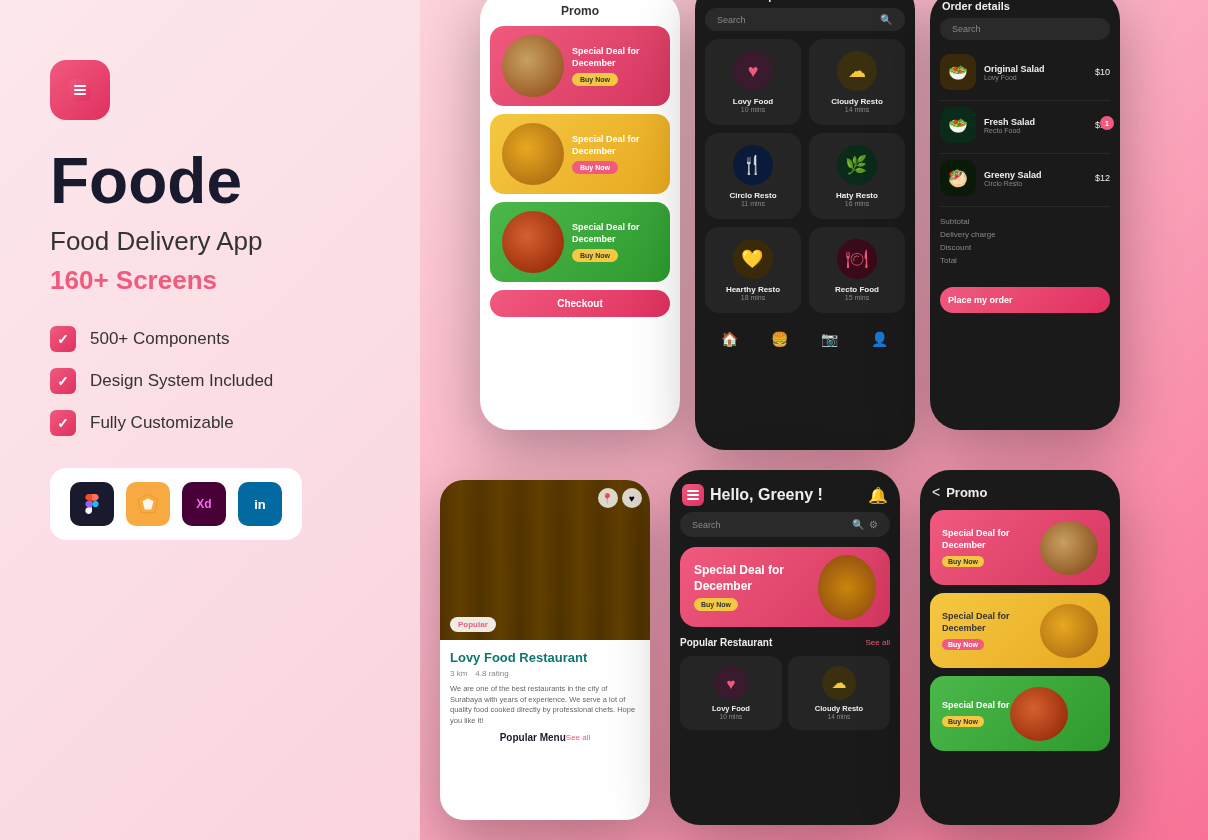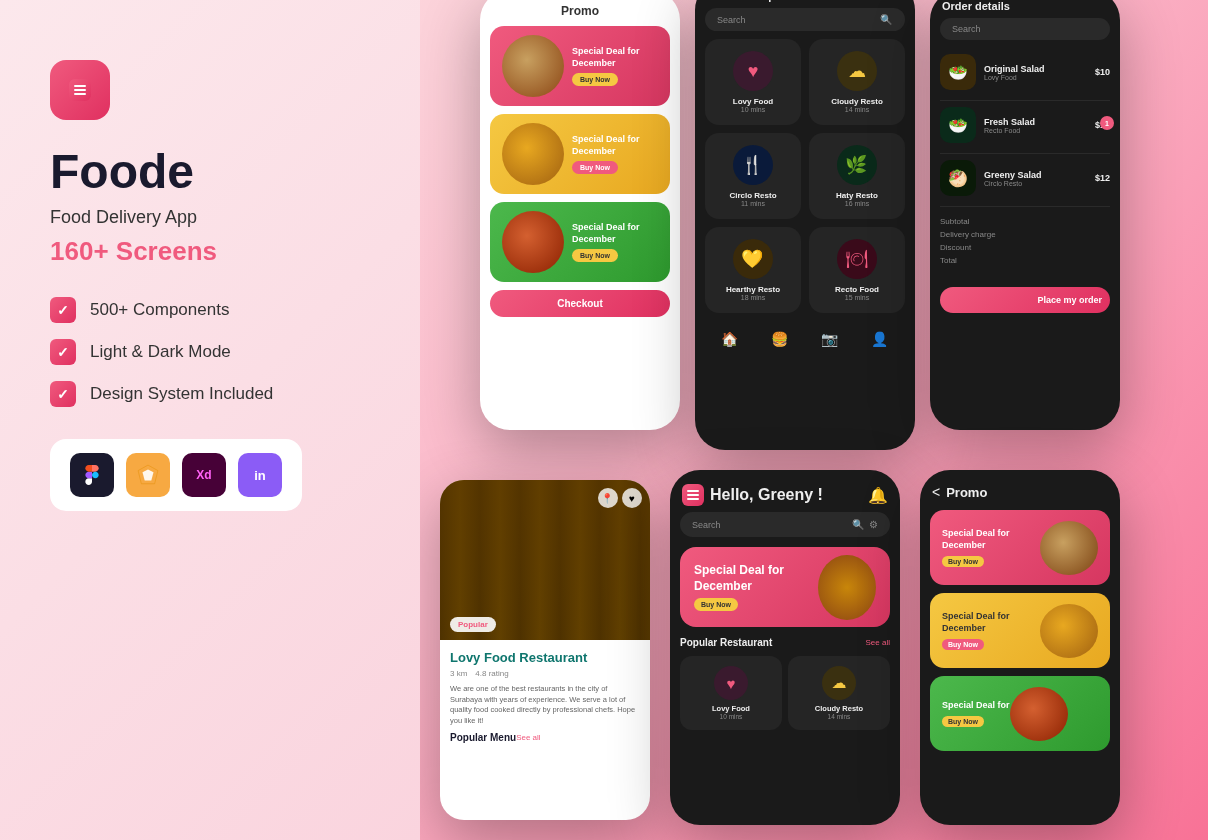--- a/index.html
+++ b/index.html
@@ -22,27 +22,27 @@
       background: linear-gradient(135deg, #fce8ec 0%, #fad4de 100%);
     }
     .app-icon {
       width: 60px; height: 60px;
       background: linear-gradient(135deg, #f05a7e, #e03060);
       border-radius: 16px;
       display: flex; align-items: center; justify-content: center;
       margin-bottom: 24px;
     }
     .app-name {
-      font-size: 48px;
+      font-size: 64px;
       font-weight: 800;
       color: #1a1a2e;
       margin-bottom: 8px;
     }
     .app-tagline {
-      font-size: 18px;
+      font-size: 26px;
       font-weight: 500;
       color: #333;
       margin-bottom: 8px;
     }
     .app-screens {
       font-size: 26px;
       font-weight: 700;
       color: #f05a7e;
       margin-bottom: 30px;
     }
@@ -72,21 +72,21 @@
     }
     .tool-icon {
       width: 44px; height: 44px;
       border-radius: 10px;
       display: flex; align-items: center; justify-content: center;
       font-size: 11px; font-weight: 700; color: white;
     }
     .tool-figma { background: #1a1a2e; }
     .tool-sketch { background: #f7a942; }
     .tool-xd { background: #470137; color: #ff61f6; }
-    .tool-in { background: #8b5cf6; }
+    .tool-in { background: #0369a1; }
 
     
     .screens-area {
       position: absolute;
       left: 420px; top: 0;
       width: 788px;
       height: 840px;
       overflow: hidden;
     }
 
@@ -241,35 +241,35 @@
       flex-shrink: 0;
       margin-right: 8px;
       display: flex; align-items: center; justify-content: center;
       font-size: 16px;
     }
     .order-food-icon-green { background: #0a2a1a; }
     .order-food-icon-dark { background: #1a2a0a; }
     .order-info { flex: 1; }
     .order-food-name { font-size: 9px; font-weight: 700; color: #eee; }
     .order-food-rest { font-size: 7px; color: #888; }
-    .order-food-price { font-size: 9px; font-weight: 700; color: #eee; margin-left: auto; }
+    .order-food-price { font-size: 9px; font-weight: 400; color: #eee; margin-left: auto; }
     .order-divider { height: 1px; background: #2a2a2a; margin: 0 10px; }
     .order-summary {
       padding: 10px;
     }
     .summary-row {
       display: flex; justify-content: space-between;
       font-size: 8px; color: #888;
       margin-bottom: 4px;
     }
     .place-order-btn {
       background: linear-gradient(135deg, #f05a7e, #e03060);
       color: white;
       border-radius: 20px;
-      text-align: right;
+      text-align: left;
       padding: 8px;
       font-size: 9px;
       font-weight: 700;
       margin: 8px 10px;
     }
 
     
     
     .phone4 {
       width: 210px; height: 340px;
@@ -450,25 +450,25 @@
   <div class="app-tagline">Food Delivery App</div>
   <div class="app-screens">160+ Screens</div>
 
   <div class="feature-list">
     <div class="feature-item">
       <div class="feature-check"></div>
       <span>500+ Components</span>
     </div>
     <div class="feature-item">
       <div class="feature-check"></div>
-      <span>Light &amp; Dark Mode</span>
+      <span>Design System Included</span>
     </div>
     <div class="feature-item">
       <div class="feature-check"></div>
-      <span>Design System Included</span>
+      <span>Fully Customizable</span>
     </div>
   </div>
 
   <div class="tool-icons">
     <div class="tool-icon tool-figma" style="font-weight:700; font-size:14px;">
       <svg width="20" height="20" viewBox="0 0 24 24" fill="white">
           <path d="M8 24c2.2 0 4-1.8 4-4v-4H8c-2.2 0-4 1.8-4 4s1.8 4 4 4z"></path>
           <path d="M4 12c0-2.2 1.8-4 4-4h4v8H8c-2.2 0-4-1.8-4-4z" fill="#a259ff"></path>
           <path d="M4 4c0-2.2 1.8-4 4-4h4v8H8C5.8 8 4 6.2 4 4z" fill="#f24e1e"></path>
           <path d="M12 0h4c2.2 0 4 1.8 4 4s-1.8 4-4 4h-4V0z" fill="#ff7262"></path>
@@ -654,21 +654,21 @@
       </div>
       <div class="rest-photo-overlay">Popular</div>
     </div>
     <div class="rest-detail">
       <div class="rest-detail-name">Lovy Food Restaurant</div>
       <div class="rest-detail-meta">
         <span>3 km</span>
         <span>4.8 rating</span>
       </div>
       <div class="rest-detail-desc">We are one of the best restaurants in the city of Surabaya with years of experience. We serve a lot of quality food cooked directly by professional chefs. Hope you like it!</div>
-      <div style="display:flex; justify-content:flex-start; align-items:center;">
+      <div style="display:flex; justify-content:center; align-items:center;">
         <div class="popular-menu-title">Popular Menu</div>
         <div class="see-all">See all</div>
       </div>
     </div>
   </div>
 
   <div class="phone phone-dark phone5">
     <div class="phone5-header">
       <div style="display:flex; align-items:center; gap:6px;">
         <div class="menu-icon">

